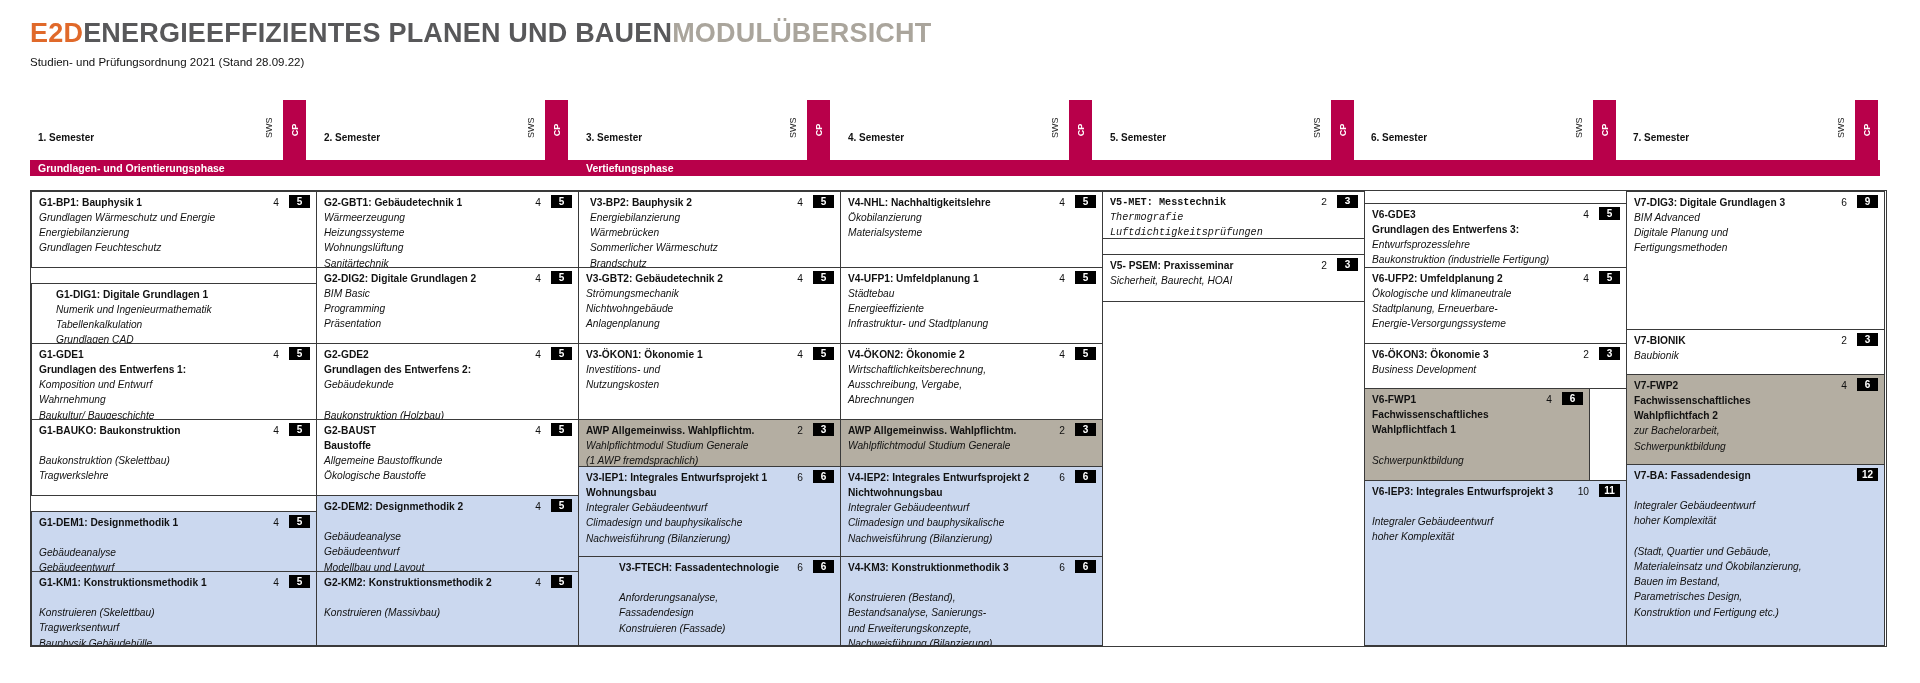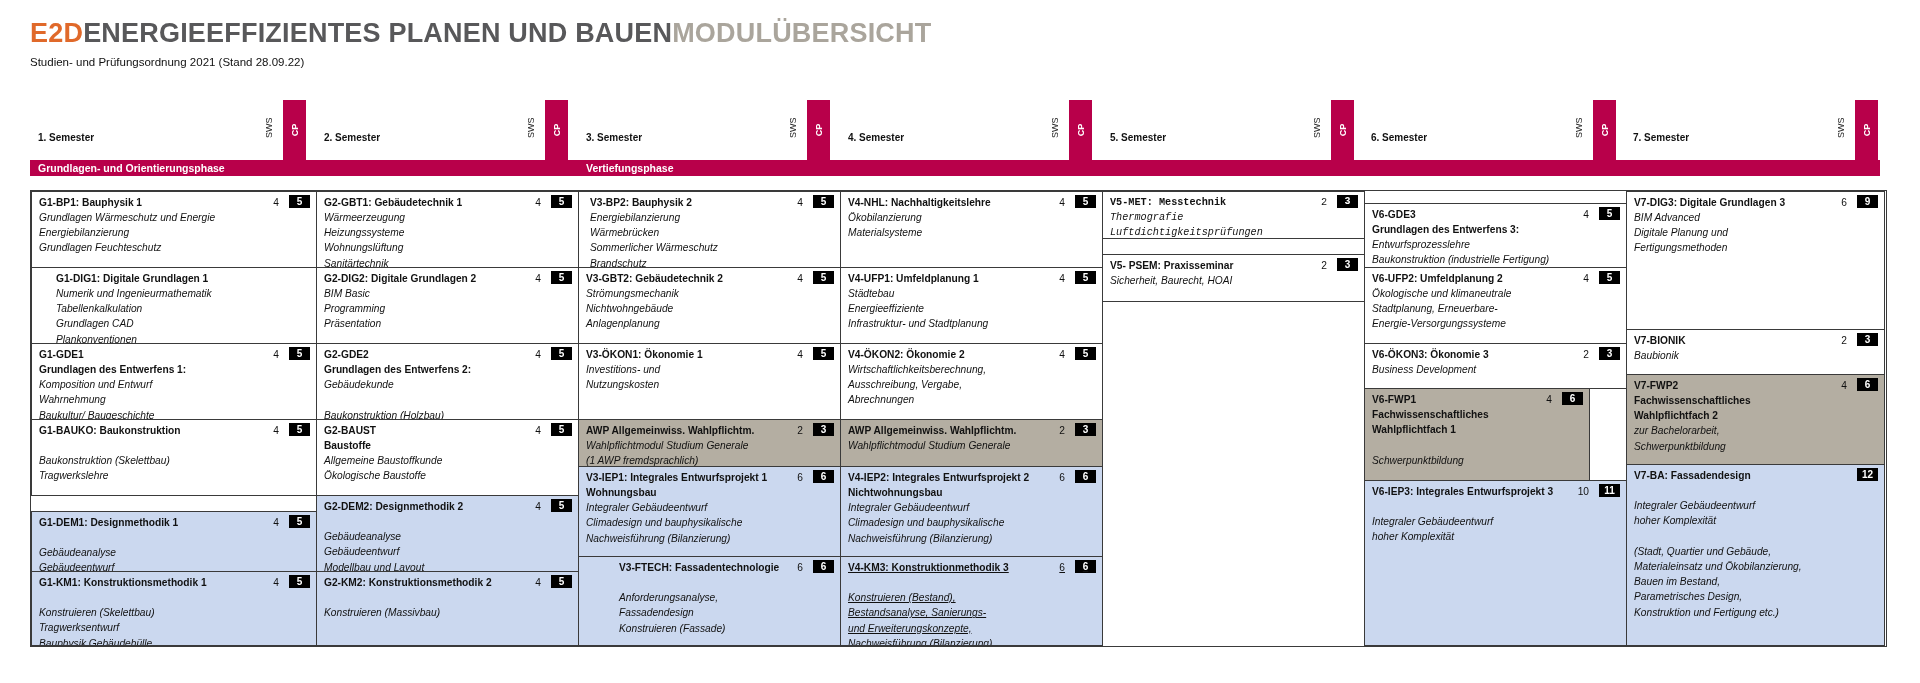--- a/index.html
+++ b/index.html
@@ -84,21 +84,21 @@
   <div class="cell white" style="left:0;top:0;width:286px;height:77px;">
     <div class="head">
         <span class="code">G1-BP1: Bauphysik 1</span>
         <span class="sws">4</span>
         <span class="cp">5</span>
       </div>
     <div class="it">Grundlagen Wärmeschutz und Energie</div>
     <div class="it">Energiebilanzierung</div>
     <div class="it">Grundlagen Feuchteschutz</div>
   </div>
-  <div class="cell white" style="left:0;top:76px;width:338px;height:77px;padding-left:24px;">
+  <div class="cell white" style="left:0;top:92px;width:338px;height:77px;padding-left:24px;">
     <div class="head">
         <span class="code">G1-DIG1: Digitale Grundlagen 1</span>
         <span class="sws">4</span>
         <span class="cp">5</span>
       </div>
     <div class="it">Numerik und Ingenieurmathematik</div>
     <div class="it">Tabellenkalkulation</div>
     <div class="it">Grundlagen CAD</div>
     <div class="it">Plankonventionen</div>
   </div>
@@ -312,21 +312,21 @@
     <div class="head">
         <span class="code">V4-IEP2: Integrales Entwurfsprojekt 2</span>
         <span class="sws">6</span>
         <span class="cp">6</span>
       </div>
     <div class="sub">Nichtwohnungsbau</div>
     <div class="it">Integraler Gebäudeentwurf</div>
     <div class="it">Climadesign und bauphysikalische</div>
     <div class="it">Nachweisführung (Bilanzierung)</div>
   </div>
-  <div class="cell blue" style="left:809px;top:365px;width:263px;height:90px;text-decoration:underline;">
+  <div class="cell blue" style="left:809px;top:365px;width:263px;height:90px;">
     <div class="head">
         <span class="code">V4-KM3: Konstruktionmethodik 3</span>
         <span class="sws">6</span>
         <span class="cp">6</span>
       </div>
     <div class="gap"></div>
     <div class="it">Konstruieren (Bestand),</div>
     <div class="it">Bestandsanalyse, Sanierungs-</div>
     <div class="it">und Erweiterungskonzepte,</div>
     <div class="it">Nachweisführung (Bilanzierung)</div>

